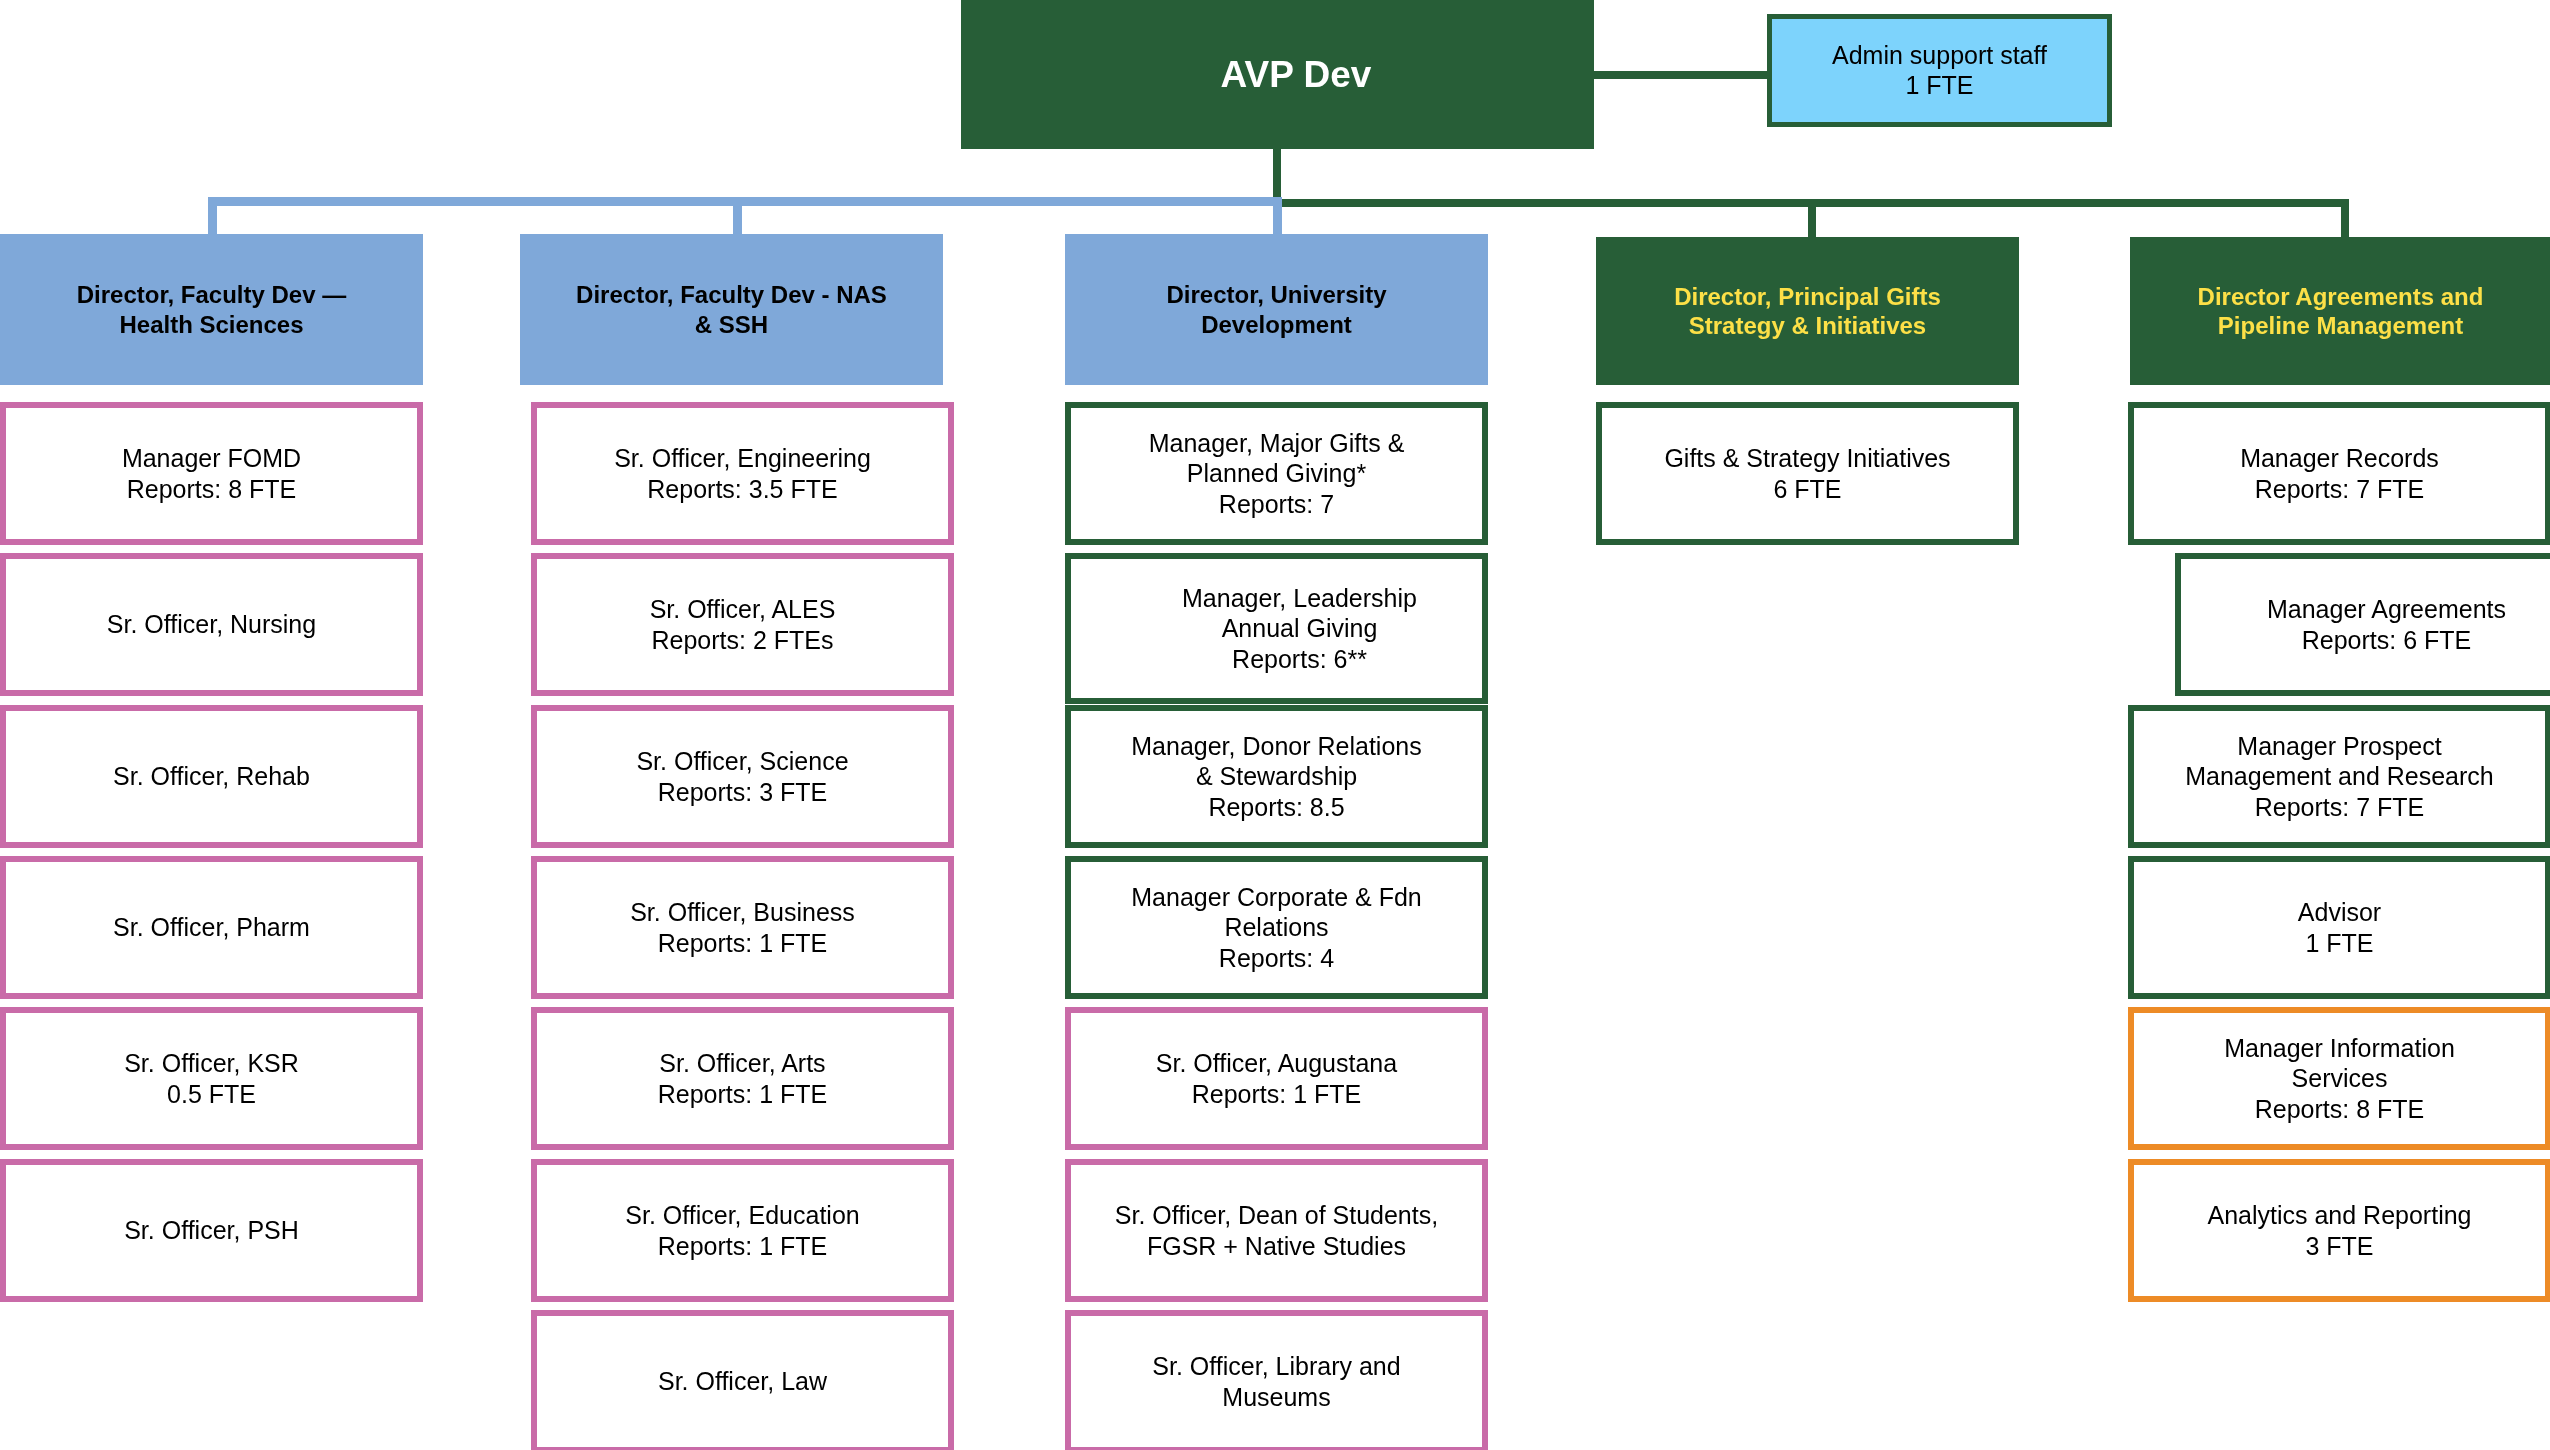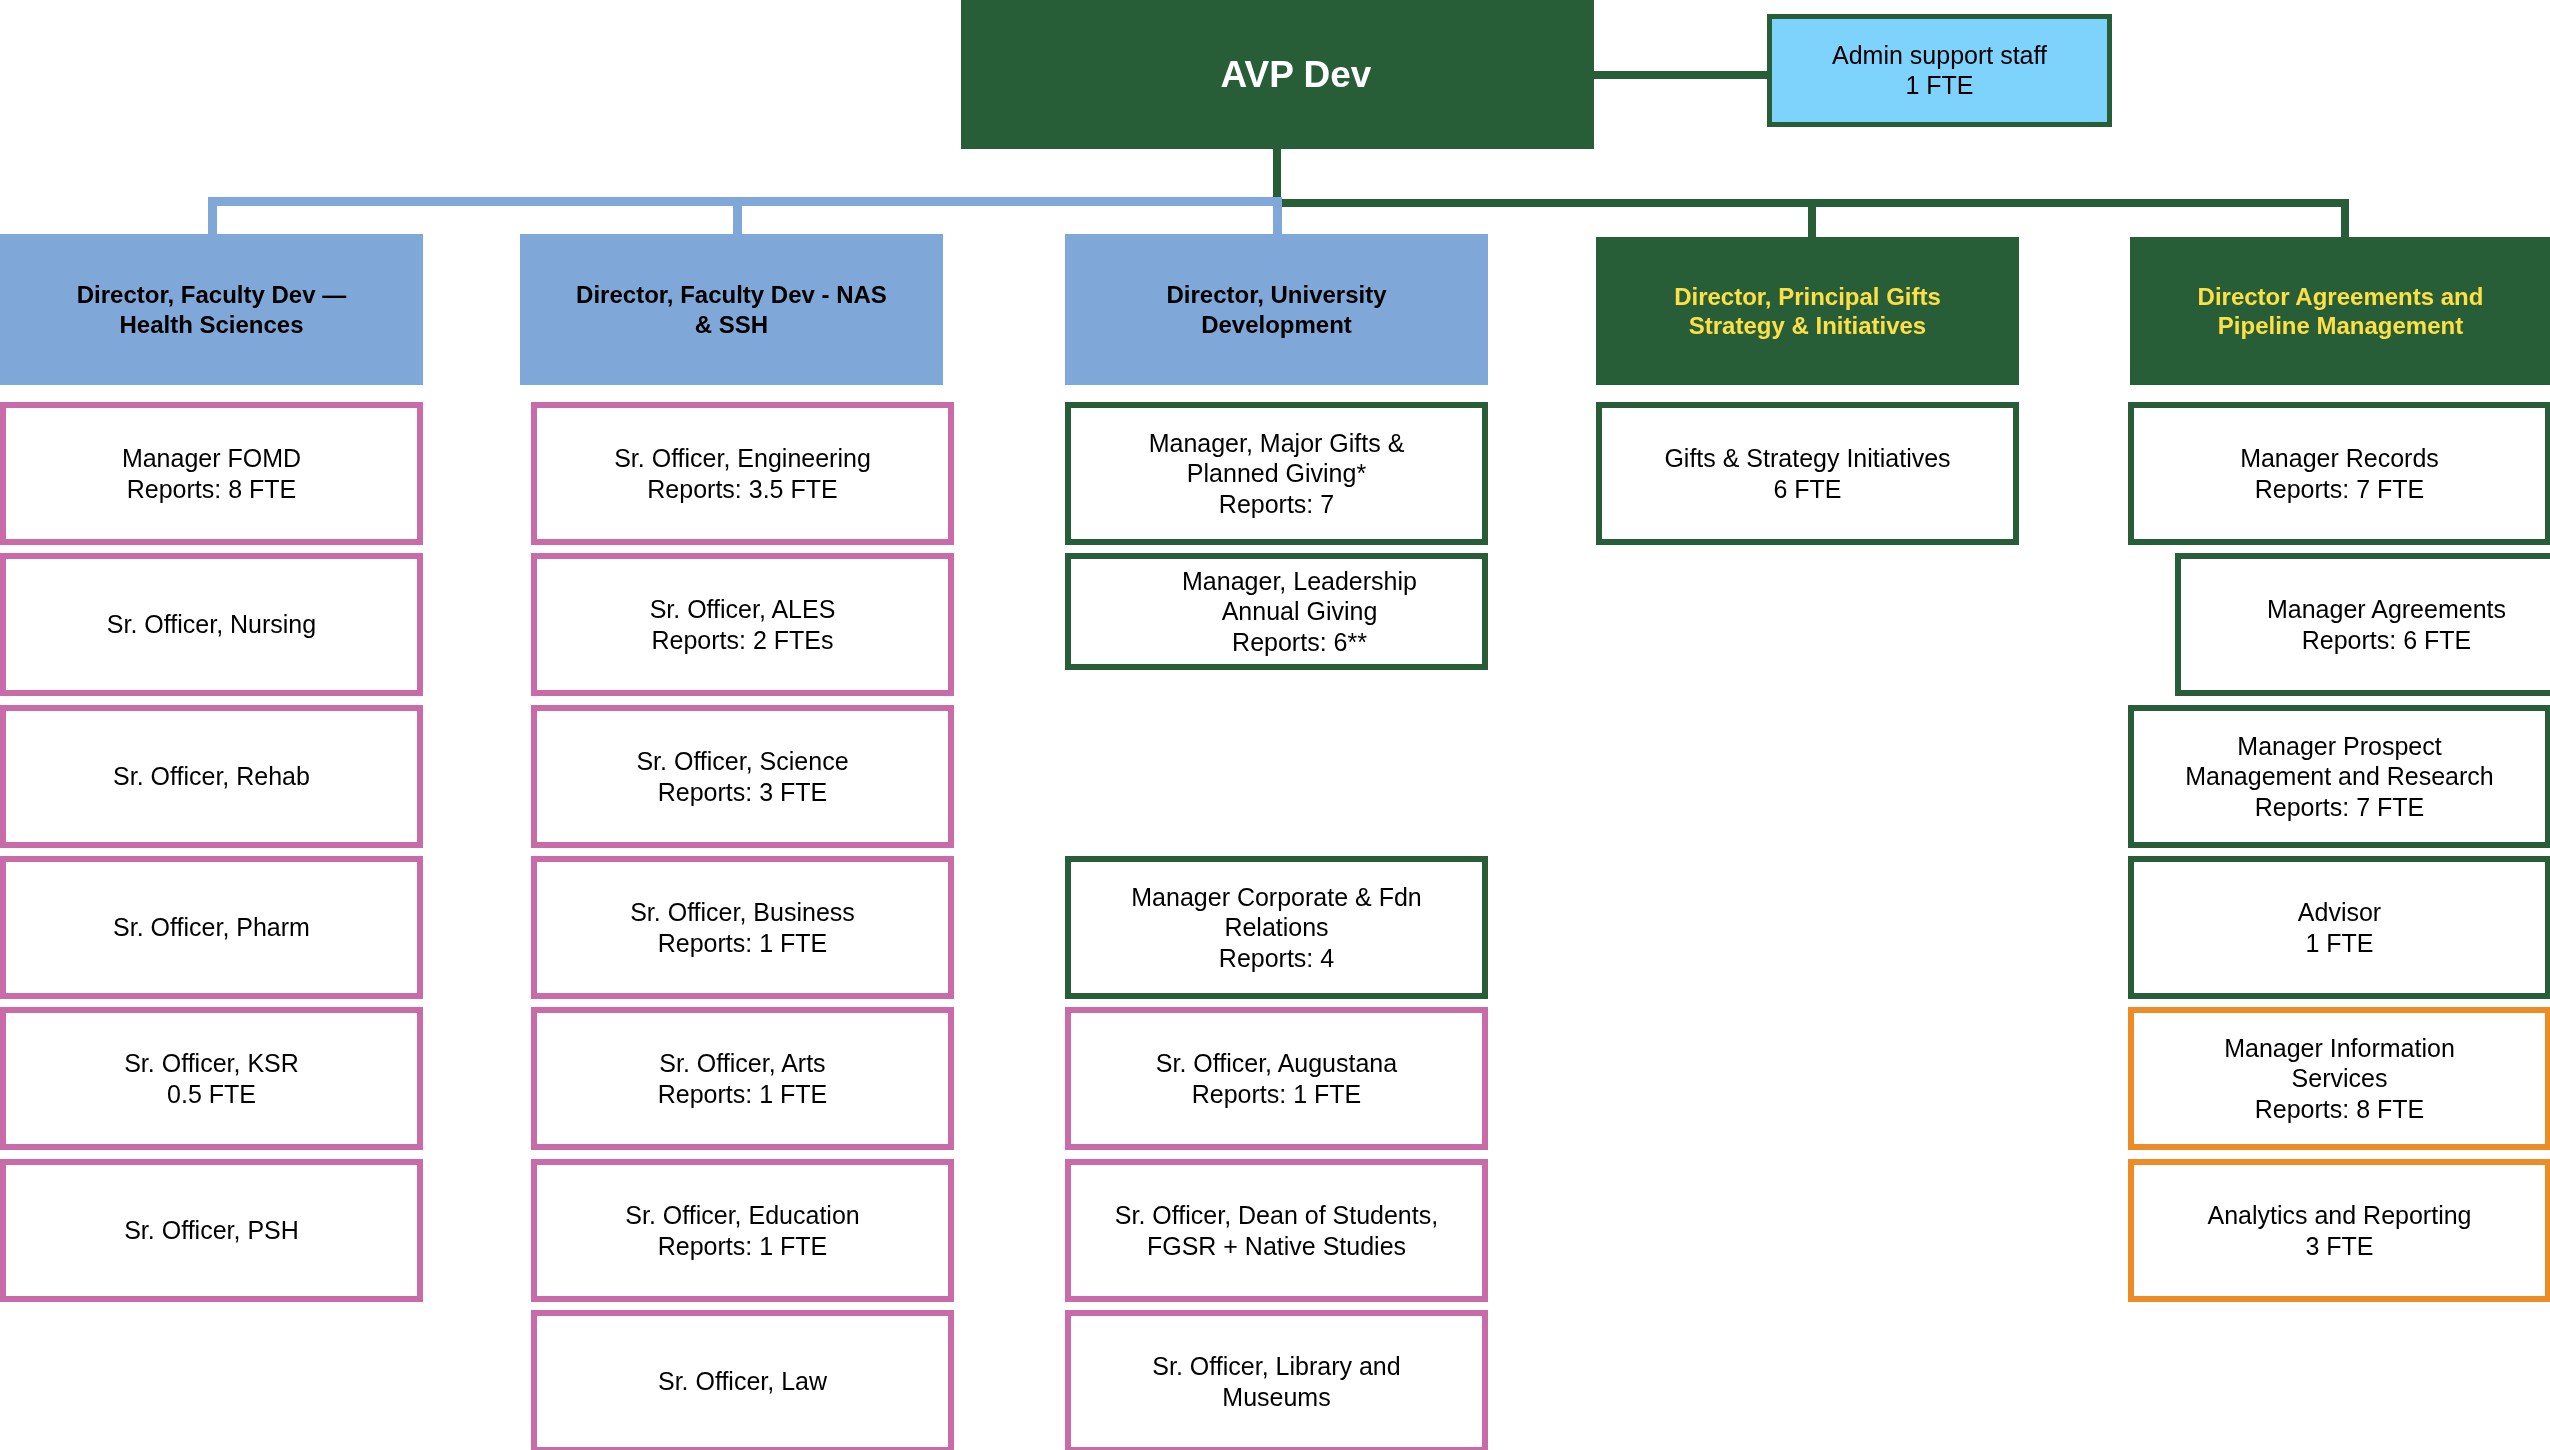--- a/index.html
+++ b/index.html
@@ -141,23 +141,26 @@
 Reports: 1 FTE</div>
   <div class="box leaf leaf-pink" style="left:531px; top:1007px; width:423px; height:143px;">Sr. Officer, Arts
 Reports: 1 FTE</div>
   <div class="box leaf leaf-pink" style="left:531px; top:1159px; width:423px; height:143px;">Sr. Officer, Education
 Reports: 1 FTE</div>
   <div class="box leaf leaf-pink" style="left:531px; top:1310px; width:423px; height:143px;">Sr. Officer, Law</div>
 
   <div class="box leaf leaf-green" style="left:1065px; top:402px; width:423px; height:143px;">Manager, Major Gifts &amp;
 Planned Giving*
 Reports: 7</div>
-  <div class="box leaf leaf-green" style="left:1065px; top:553px; width:423px; height:117px;padding-left:46px;">Manager, Leadership
+  <div class="box leaf leaf-green" style="left:1065px; top:553px; width:423px; height:151px;padding-left:46px;">Manager, Leadership
 Annual Giving
 Reports: 6**</div>
+  <div class="box leaf leaf-green" style="left:1065px; top:705px; width:423px; height:143px;">Manager, Donor Relations
+&amp; Stewardship
+Reports: 8.5</div>
   <div class="box leaf leaf-green" style="left:1065px; top:856px; width:423px; height:143px;">Manager Corporate &amp; Fdn
 Relations
 Reports: 4</div>
   <div class="box leaf leaf-pink" style="left:1065px; top:1007px; width:423px; height:143px;">Sr. Officer, Augustana
 Reports: 1 FTE</div>
   <div class="box leaf leaf-pink" style="left:1065px; top:1159px; width:423px; height:143px;">Sr. Officer, Dean of Students,
 FGSR + Native Studies</div>
   <div class="box leaf leaf-pink" style="left:1065px; top:1310px; width:423px; height:143px;">Sr. Officer, Library and
 Museums</div>
 

